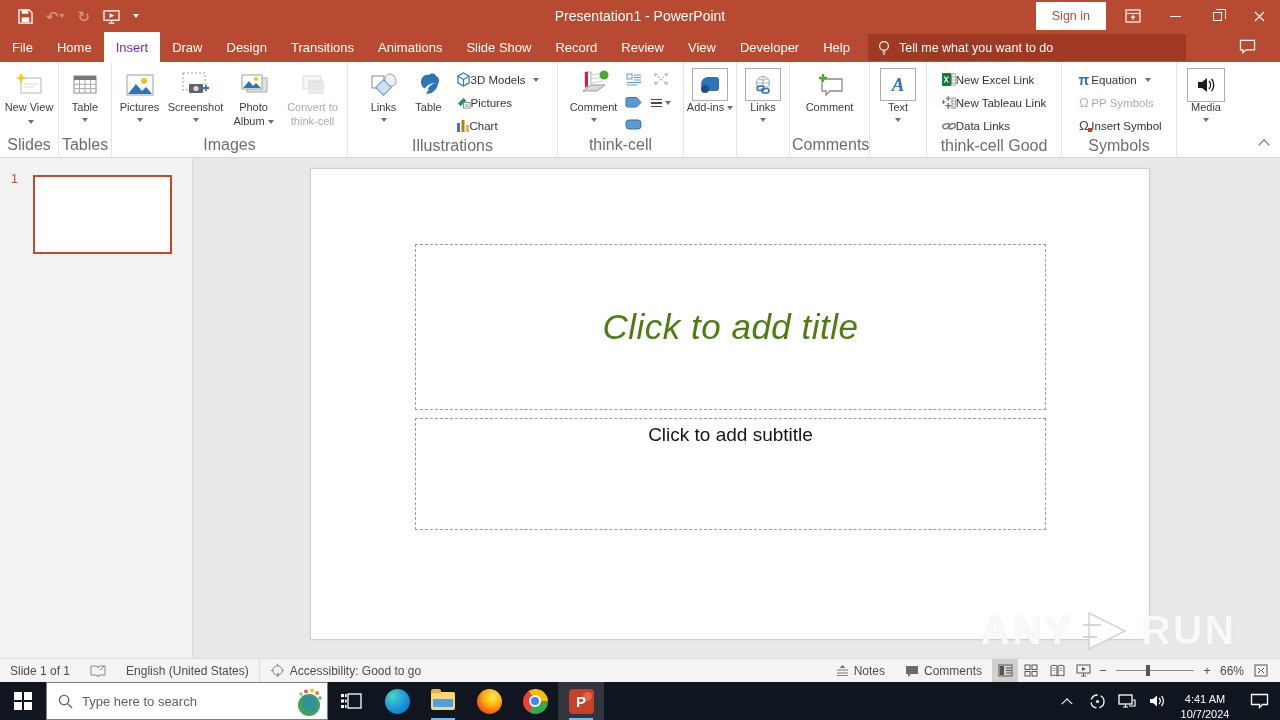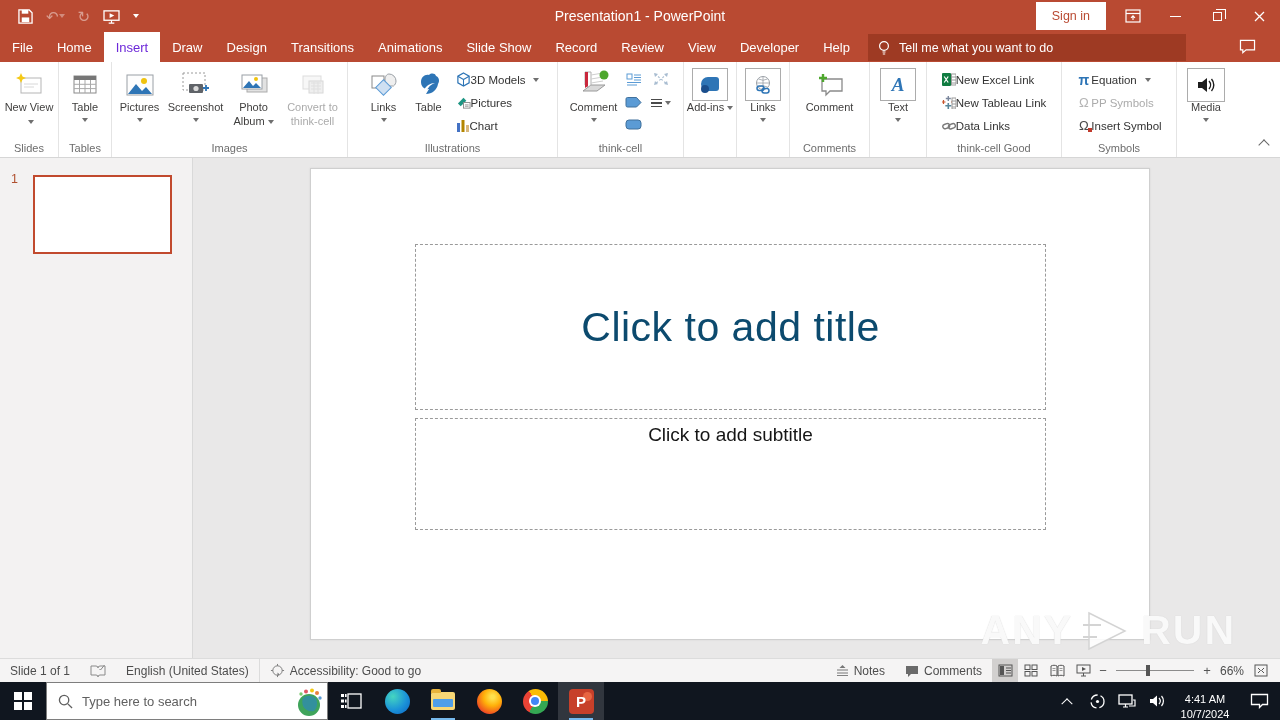--- a/index.html
+++ b/index.html
@@ -24,21 +24,21 @@
   .tabstrip { position:absolute; left:0; top:32px; width:100%; height:30px; background:#b94a32; display:flex; align-items:stretch; }
   .tab { padding:0 12px; display:flex; align-items:center; color:#fff; font-size:13px; cursor:default; }
   .tab.active { background:#fff; color:#6d28d9; }
   .tellme { position:absolute; left:868px; top:2px; width:318px; height:27px; background:#9e3a23; display:flex; align-items:center; gap:9px; padding-left:10px; color:#fff; font-size:12.5px; }
   .fb-icon { position:absolute; right:24px; top:7px; }
 
   
   .ribbon { position:absolute; left:0; top:62px; width:100%; height:96px; background:#fff; border-bottom:1px solid #d6d6d6; display:flex; }
   .grp { display:flex; flex-direction:column; border-right:1px solid #e4e4e4; padding-top:2px; }
   .grp-body { flex:1; display:flex; align-items:flex-start; justify-content:center; }
-  .grp-label { font-size:11px; color:#6d6d6d; text-align:center; padding:0 2px 3px; white-space:nowrap; }
+  .grp-label { font-size:16px; color:#6d6d6d; text-align:center; padding:0 2px 3px; white-space:nowrap; }
   .bigbtn { display:flex; flex-direction:column; align-items:center; padding-top:4px; font-size:11px; color:#3f3e3d; line-height:1.25; text-align:center; cursor:default; }
   .bigbtn .ic { height:33px; display:flex; align-items:center; justify-content:center; }
   .bigbtn .lblwrap { display:block; }
   .car { width:0; height:0; border-left:3.5px solid transparent; border-right:3.5px solid transparent; border-top:4px solid #6f6f6f; display:inline-block; vertical-align:middle; }
   .car.inline { margin-left:3px; }
   .car.below { display:block; margin:3px auto 0; }
   .disabled { color:#ababab !important; }
   .disabled svg { opacity:.45; }
   .stack { display:flex; flex-direction:column; justify-content:flex-start; padding-top:4px; }
   .srow { display:flex; align-items:center; height:23px; font-size:11.5px; color:#333; padding:0 6px; white-space:nowrap; cursor:default; }
@@ -56,21 +56,21 @@
 
   
   .main { position:absolute; left:0; top:158px; width:100%; height:500px; background:#e9e8e8; }
   .slidepanel { position:absolute; left:0; top:0; width:193px; height:100%; background:#f3f2f2; border-right:1px solid #d9d9d9; }
   .thumb-num { position:absolute; left:11px; top:14px; font-size:12.5px; color:#b0502f; }
   .thumb { position:absolute; left:33px; top:17px; width:139px; height:79px; background:#fff; border:2px solid #c14a2e; cursor:default; }
   .workspace { position:absolute; left:194px; top:0; right:0; height:100%; }
   .canvas { position:absolute; left:116px; top:10px; width:840px; height:472px; background:#fff; border:1px solid #cfcfcf; box-shadow:0 0 2px rgba(0,0,0,.08); }
   .ph { position:absolute; border:1px dashed #9a9a9a; }
   .ph-title { left:104px; top:75px; width:631px; height:166px; display:flex; align-items:center; justify-content:center; }
-  .ph-title span { font-size:41px; font-weight:300; color:#0c4a6e; letter-spacing:.5px; }
+  .ph-title span { font-size:35px; font-weight:300; color:#4d7c0f; letter-spacing:.5px;font-style:italic; }
   .ph-sub { left:104px; top:249px; width:631px; height:112px; text-align:center; padding-top:5px; }
   .ph-sub span { font-size:19px; color:#151515; }
   .watermark { position:absolute; right:44px; bottom:4px; display:flex; align-items:center; gap:8px; color:rgba(255,255,255,.88); font-size:41px; font-weight:bold; letter-spacing:2px; text-shadow:0 0 1px #c9c9c9; }
 
   
   .statusbar { position:absolute; left:0; top:658px; width:100%; height:24px; background:#f5f4f4; border-top:1px solid #dcdcdc; display:flex; align-items:flex-end; font-size:12px; color:#4d4d4d; }
   .sb-item { display:flex; align-items:center; gap:5px; padding:0 10px; height:100%; cursor:default; white-space:nowrap; }
   .sb-right { margin-left:auto; display:flex; align-items:center; height:100%; }
   .viewbtn { width:26px; height:100%; display:flex; align-items:center; justify-content:center; }
   .viewbtn.active { background:#d2d0cf; }

